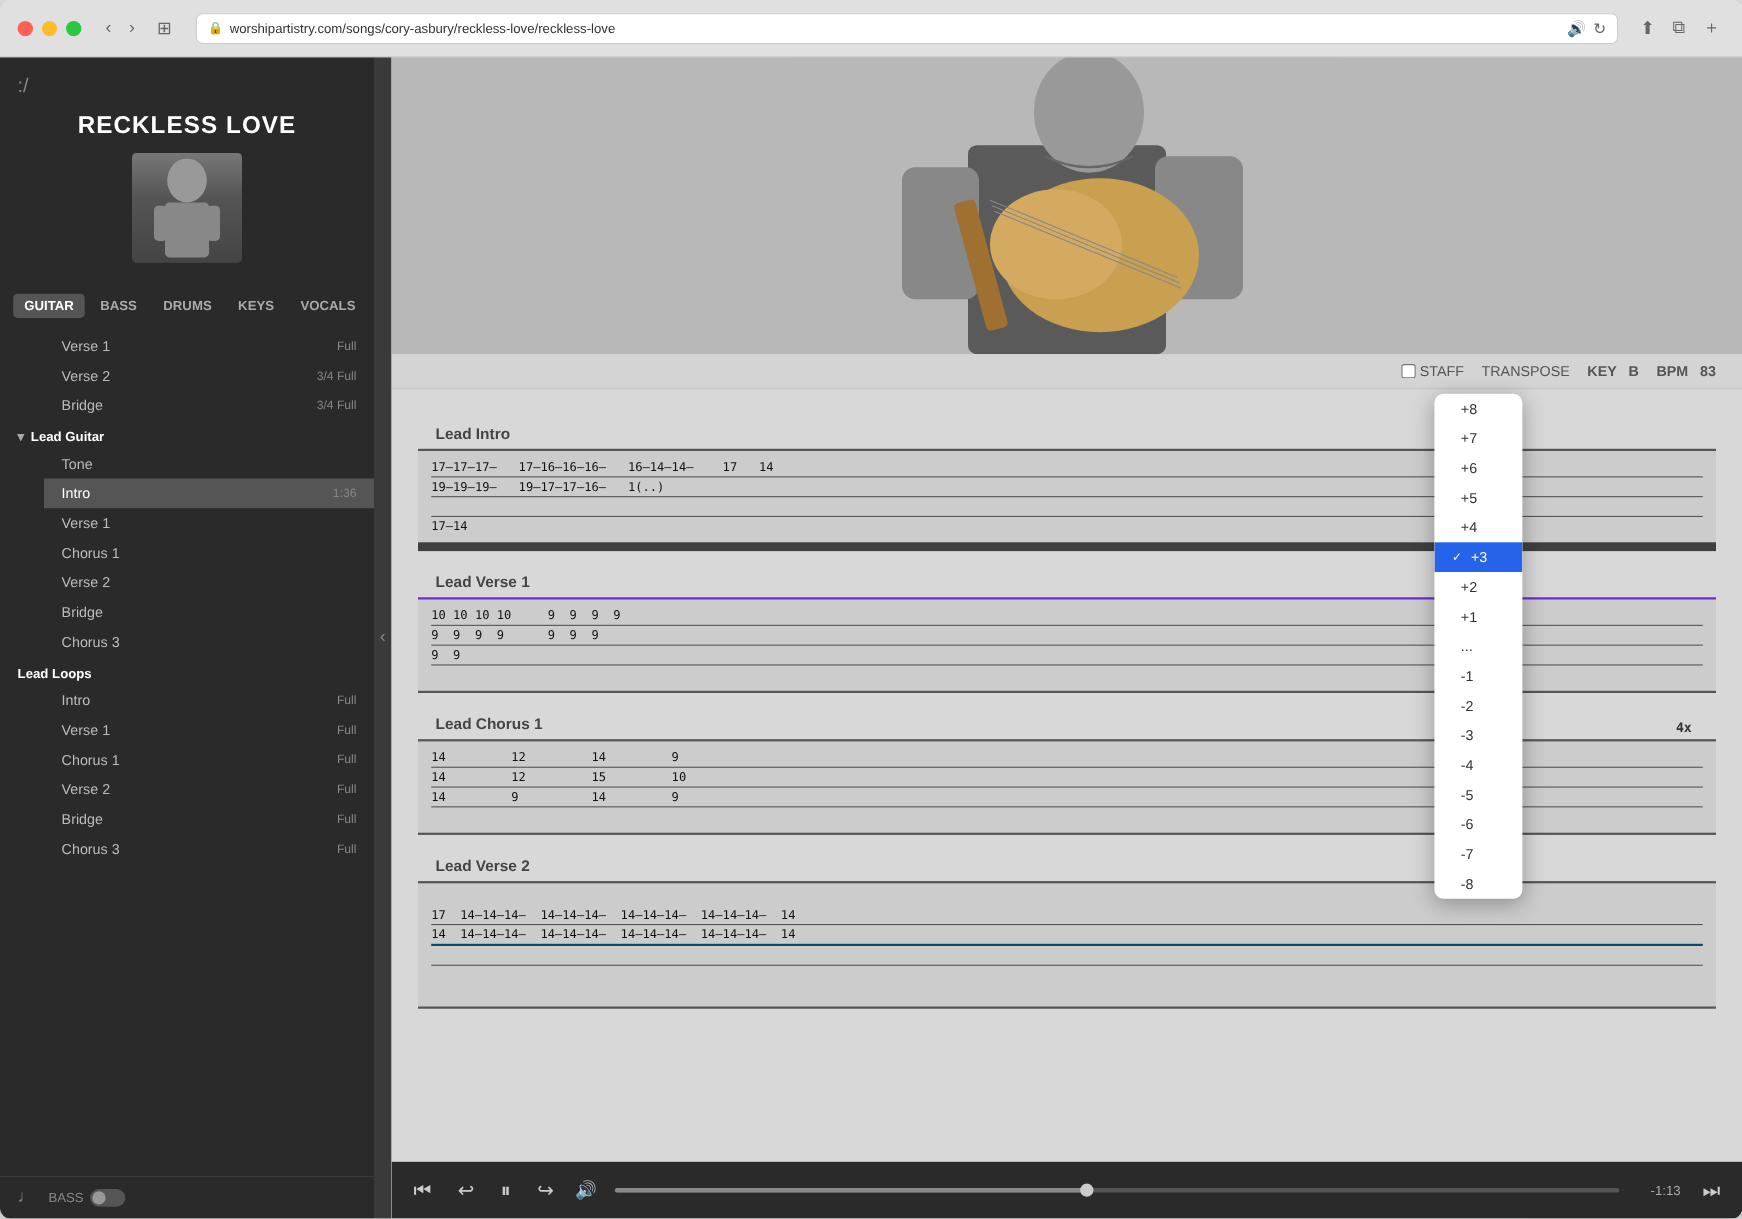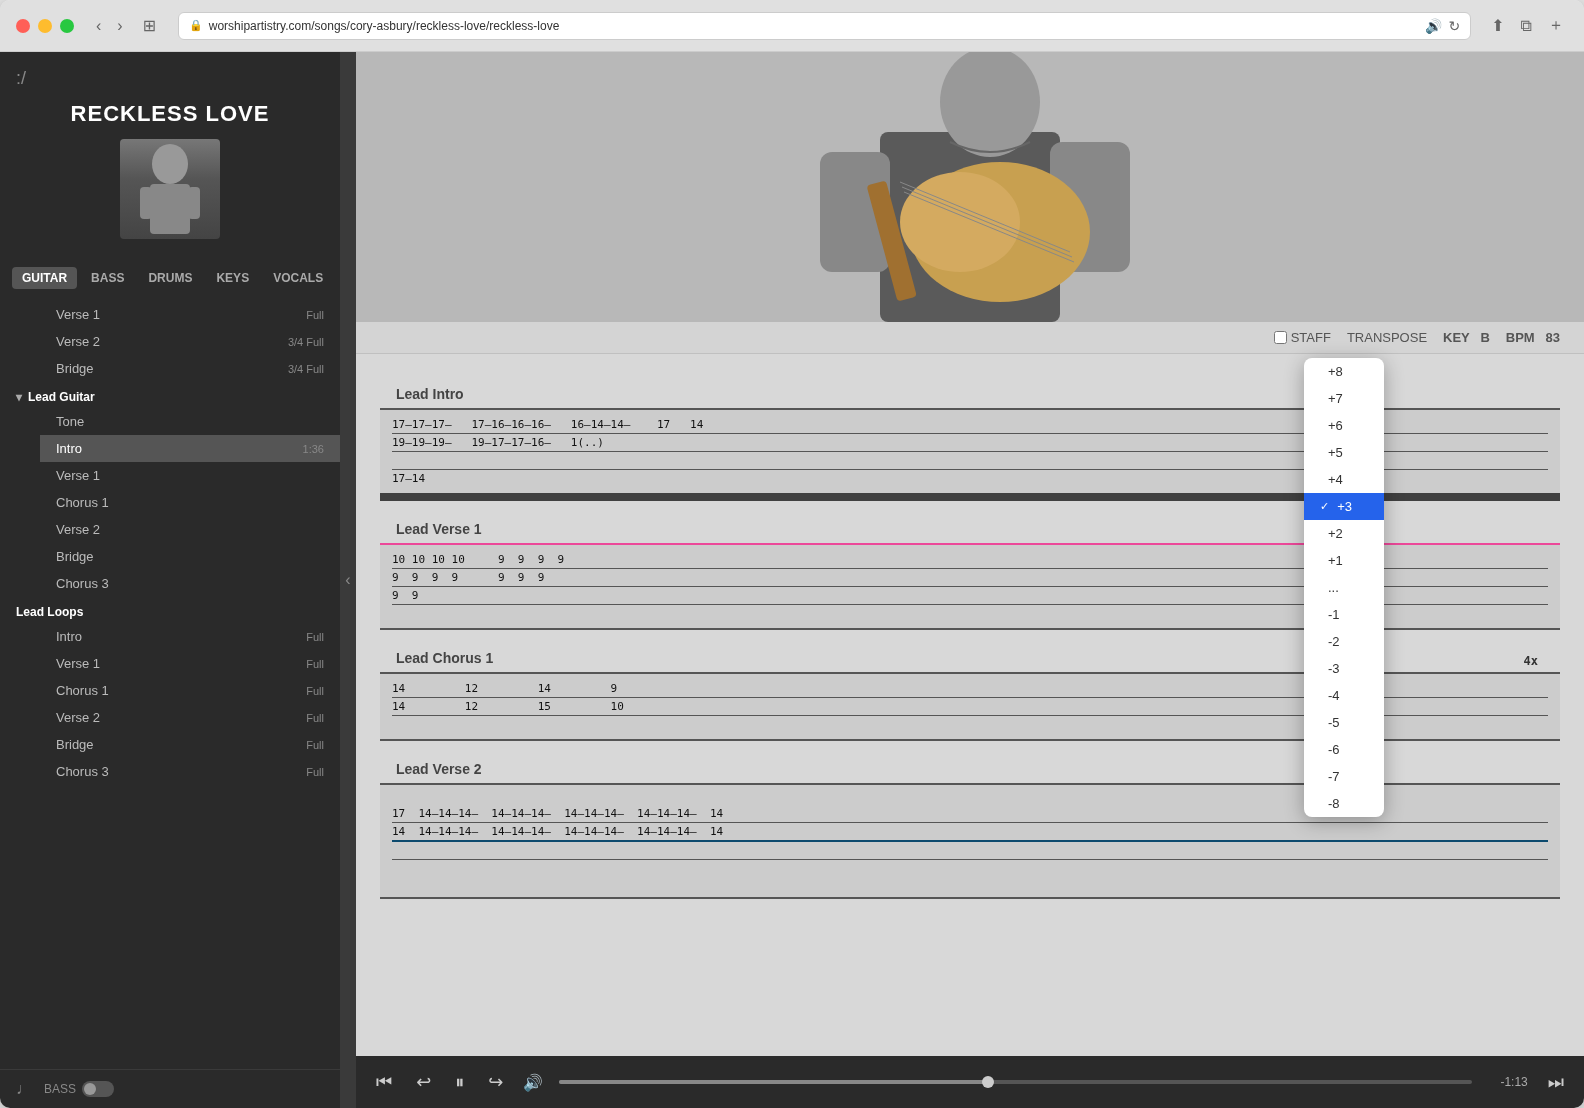--- a/index.html
+++ b/index.html
@@ -322,32 +322,33 @@
 
         <div class="section-label">Lead Intro</div>
         <div style="background:#ccc; margin: 0 0 20px; padding: 6px 12px; border-top: 2px solid #555; border-bottom: 8px solid #404040; font-family: monospace; font-size: 11px; position: relative;">
           <div style="border-bottom: 1px solid #555; padding: 2px 0; color:#111;">17—17—17—&nbsp;&nbsp;&nbsp;17—16—16—16—&nbsp;&nbsp;&nbsp;16—14—14—&nbsp;&nbsp;&nbsp;&nbsp;17&nbsp;&nbsp;&nbsp;14</div>
           <div style="border-bottom: 1px solid #555; padding: 2px 0; color:#111;">19—19—19—&nbsp;&nbsp;&nbsp;19—17—17—16—&nbsp;&nbsp;&nbsp;1(..)</div>
           <div style="border-bottom: 1px solid #555; padding: 2px 0; color:#111;">&nbsp;</div>
           <div style="padding: 2px 0; color:#111;">17—14</div>
         </div>
 
         <div class="section-label">Lead Verse 1</div>
-        <div style="background:#ccc; margin: 0 0 20px; padding: 6px 12px; border-top: 2px solid #ec4899; border-bottom: 2px solid #555; font-family: monospace; font-size: 11px; position: relative;">
+        <div style="background:#ccc; margin: 0 0 20px; padding: 6px 12px; border-top: 2px solid #6d28d9; border-bottom: 2px solid #555; font-family: monospace; font-size: 11px; position: relative;">
           <div style="border-bottom: 1px solid #555; padding: 2px 0; color:#111;">10&nbsp;10&nbsp;10&nbsp;10&nbsp;&nbsp;&nbsp;&nbsp;&nbsp;9&nbsp;&nbsp;9&nbsp;&nbsp;9&nbsp;&nbsp;9&nbsp;&nbsp;&nbsp;&nbsp;&nbsp;</div>
           <div style="border-bottom: 1px solid #555; padding: 2px 0; color:#111;">9&nbsp;&nbsp;9&nbsp;&nbsp;9&nbsp;&nbsp;9&nbsp;&nbsp;&nbsp;&nbsp;&nbsp;&nbsp;9&nbsp;&nbsp;9&nbsp;&nbsp;9&nbsp;&nbsp;&nbsp;&nbsp;&nbsp;&nbsp;&nbsp;</div>
           <div style="border-bottom: 1px solid #555; padding: 2px 0; color:#111;">9&nbsp;&nbsp;9</div>
           <div style="padding: 2px 0; color:#111;">&nbsp;</div>
         </div>
 
         <div class="section-label">Lead Chorus 1</div>
         <div style="background:#ccc; margin: 0 0 20px; padding: 6px 12px; border-top: 2px solid #555; border-bottom: 2px solid #555; font-family: monospace; font-size: 11px; position: relative;">
           <div style="position:absolute; top:-20px; right: 22px; font-size: 12px; color:#333; font-weight:600;">4x</div>
           <div style="border-bottom: 1px solid #555; padding: 2px 0; color:#111;">14&nbsp;&nbsp;&nbsp;&nbsp;&nbsp;&nbsp;&nbsp;&nbsp;&nbsp;12&nbsp;&nbsp;&nbsp;&nbsp;&nbsp;&nbsp;&nbsp;&nbsp;&nbsp;14&nbsp;&nbsp;&nbsp;&nbsp;&nbsp;&nbsp;&nbsp;&nbsp;&nbsp;9</div>
           <div style="border-bottom: 1px solid #555; padding: 2px 0; color:#111;">14&nbsp;&nbsp;&nbsp;&nbsp;&nbsp;&nbsp;&nbsp;&nbsp;&nbsp;12&nbsp;&nbsp;&nbsp;&nbsp;&nbsp;&nbsp;&nbsp;&nbsp;&nbsp;15&nbsp;&nbsp;&nbsp;&nbsp;&nbsp;&nbsp;&nbsp;&nbsp;&nbsp;10</div>
+          <div style="border-bottom: 1px solid #555; padding: 2px 0; color:#111;">14&nbsp;&nbsp;&nbsp;&nbsp;&nbsp;&nbsp;&nbsp;&nbsp;&nbsp;9&nbsp;&nbsp;&nbsp;&nbsp;&nbsp;&nbsp;&nbsp;&nbsp;&nbsp;&nbsp;14&nbsp;&nbsp;&nbsp;&nbsp;&nbsp;&nbsp;&nbsp;&nbsp;&nbsp;9</div>
           <div style="padding: 2px 0; color:#111;">&nbsp;</div>
         </div>
 
         <div class="section-label">Lead Verse 2</div>
         <div style="background:#ccc; margin: 4px 0 20px; padding: 20px 12px; border-top: 2px solid #555; border-bottom: 2px solid #555; font-family: monospace; font-size: 11px; position: relative;">
           <div style="border-bottom: 1px solid #555; padding: 2px 0; color:#111;">17&nbsp;&nbsp;14—14—14—&nbsp;&nbsp;14—14—14—&nbsp;&nbsp;14—14—14—&nbsp;&nbsp;14—14—14—&nbsp;&nbsp;14</div>
           <div style="border-bottom: 2px solid #0c4a6e; padding: 2px 0; color:#111;">14&nbsp;&nbsp;14—14—14—&nbsp;&nbsp;14—14—14—&nbsp;&nbsp;14—14—14—&nbsp;&nbsp;14—14—14—&nbsp;&nbsp;14</div>
           <div style="border-bottom: 1px solid #555; padding: 2px 0; color:#111;">&nbsp;</div>
           <div style="padding: 2px 0; color:#111;">&nbsp;</div>
         </div>

